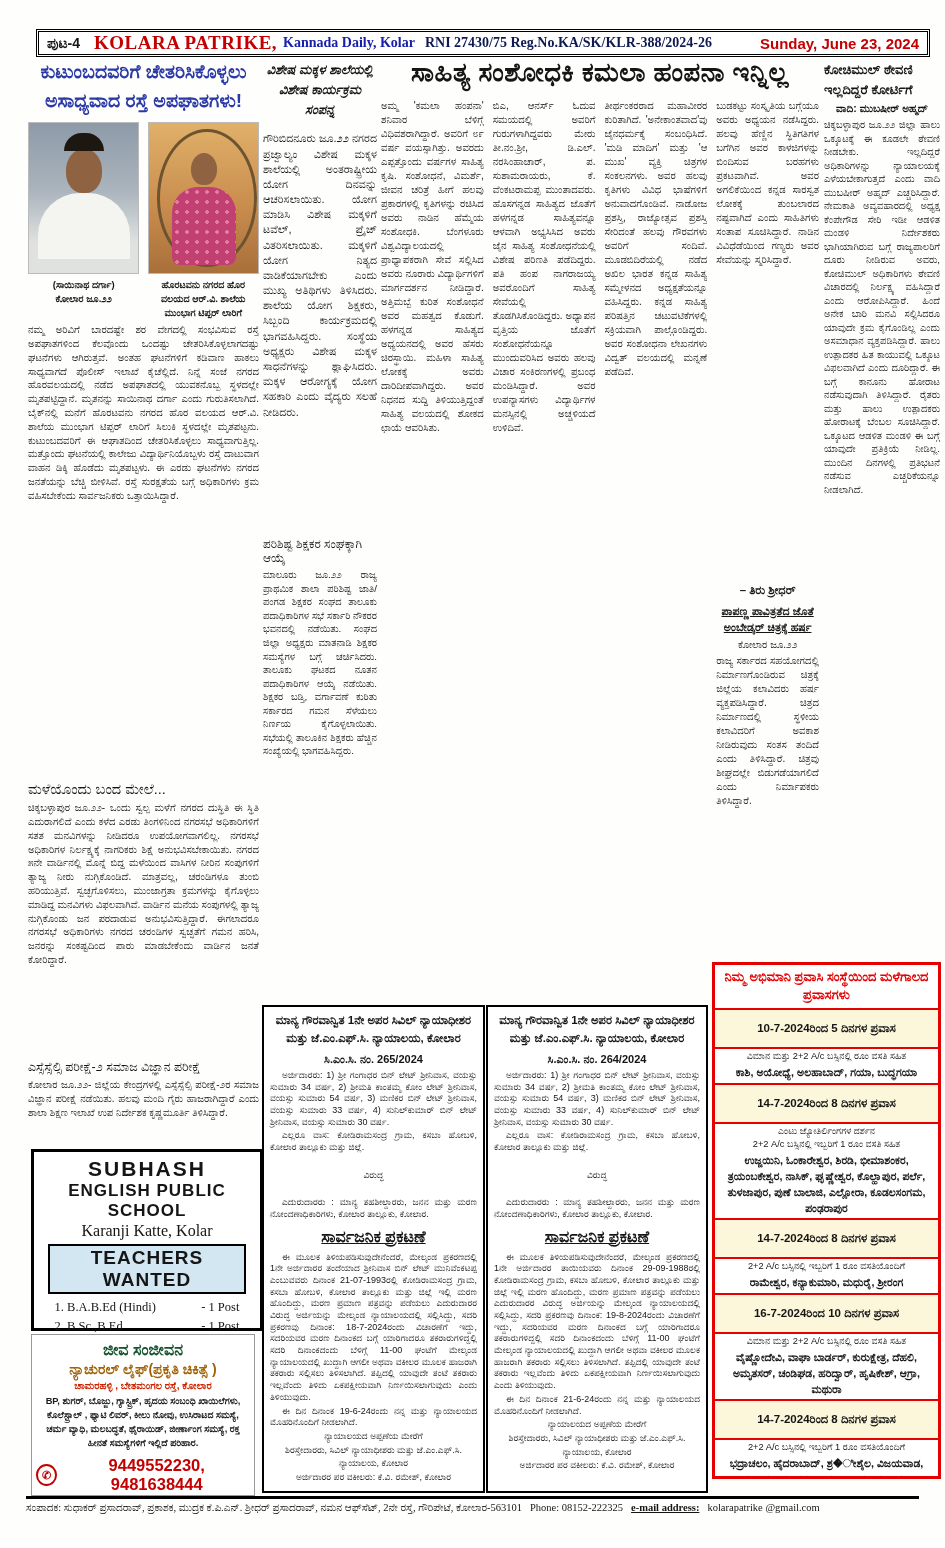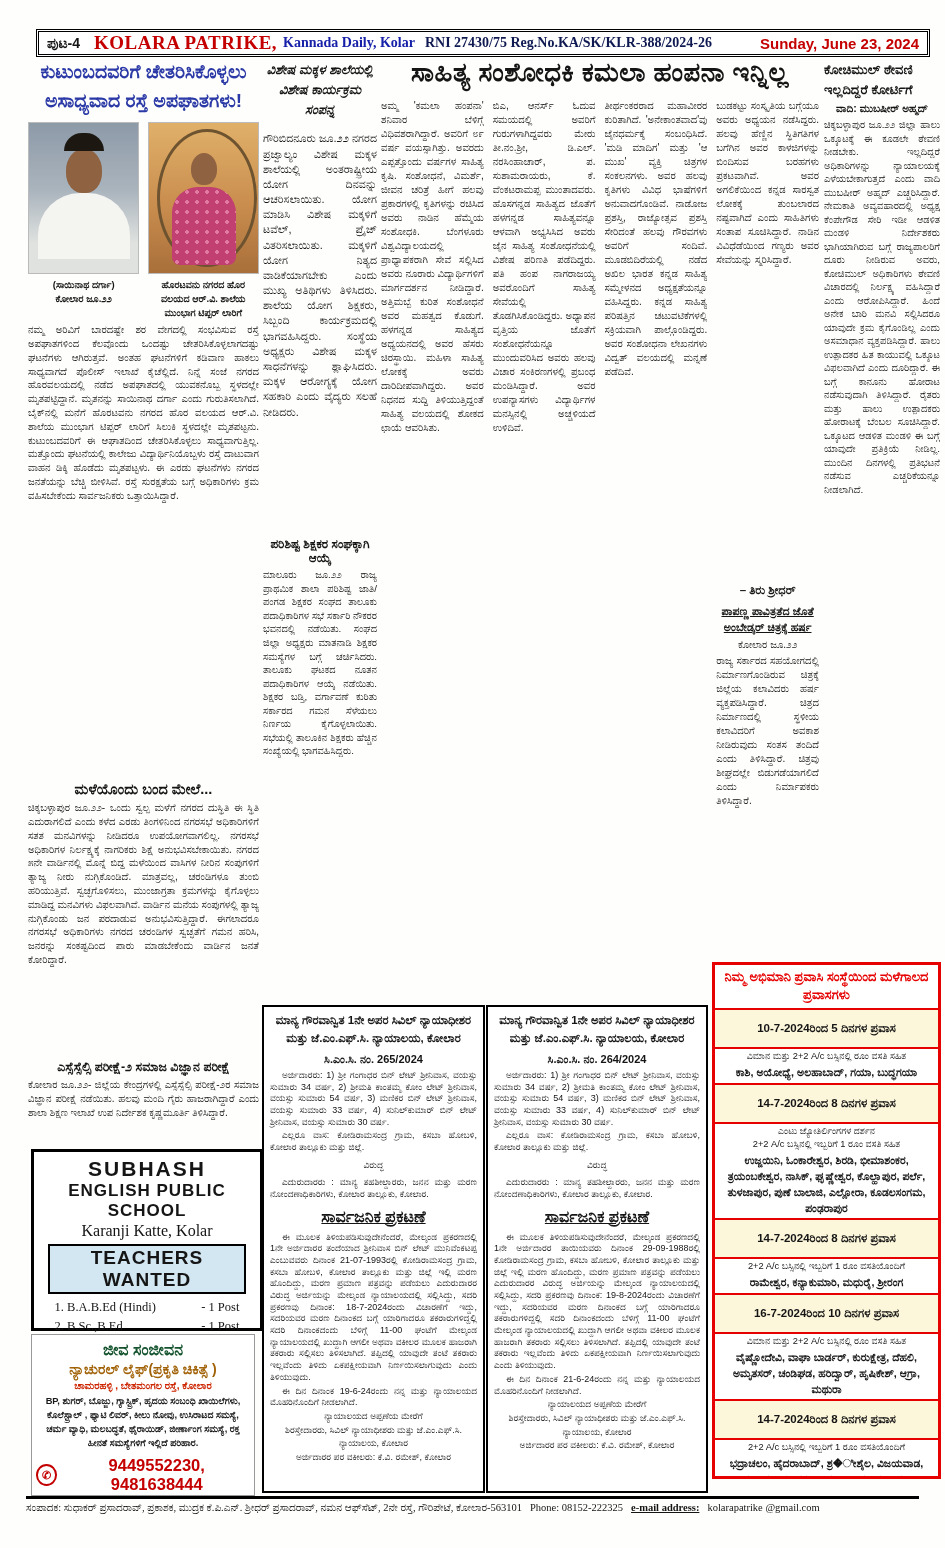--- a/index.html
+++ b/index.html
@@ -9,21 +9,21 @@
   .hdr{position:absolute;left:36px;top:29px;width:872px;height:22px;border:3px double #000;
        display:flex;align-items:center;padding:0 8px;background:#fff;white-space:nowrap;}
   .hdr .pg{font-weight:bold;font-size:14px;}
   .hdr .mast{color:#c40000;font-family:"Liberation Serif",serif;font-weight:bold;font-size:19px;margin-left:14px;letter-spacing:.5px;}
   .hdr .daily{color:#1620a8;font-family:"Liberation Serif",serif;font-weight:bold;font-size:14px;margin-left:6px;}
   .hdr .rni{color:#101a52;font-family:"Liberation Serif",serif;font-weight:bold;font-size:14px;margin-left:10px;}
   .hdr .date{color:#c40000;font-weight:bold;font-size:15px;margin-left:auto;}
   
   .body-txt{font-size:10px;line-height:1.38;text-align:justify;overflow:hidden;}
   .body-txt::first-line{}
-  .subhead{font-weight:bold;text-align:center;}
+  .subhead{font-weight:normal;}
   
   .art-left{position:absolute;left:28px;top:58px;width:231px;}
   .art-left .hl{color:#2b3aa6;font-weight:bold;font-size:19px;line-height:1.5;text-align:center;}
   .photo-row{display:flex;gap:9px;margin-top:7px;}
   .ph{width:111px;height:150px;position:relative;overflow:hidden;border:1px solid #bbb;}
   .ph1{background:linear-gradient(180deg,#8d9aa8 0%,#aab4bd 45%,#dfe2df 80%);}
   .ph1 .head{width:36px;height:44px;border-radius:48% 48% 45% 45%;background:#8f6242;margin:26px auto 0;}
   .ph1 .hair{width:40px;height:18px;border-radius:20px 20px 0 0;background:#1d1712;margin:-60px auto 42px;}
   .ph1 .torso{width:92px;height:66px;border-radius:42px 42px 0 0;background:#f4f4f1;margin:0 auto;}
   .ph2{background:linear-gradient(180deg,#e0b069 0%,#c98d4e 55%,#a96f3a 100%);}
@@ -60,21 +60,21 @@
   .art-c7 .by{font-size:10.5px;font-weight:bold;text-align:center;margin:3px 0;}
   .c7-b{height:810px;font-size:9.8px;}
   
   .notice{position:absolute;top:1005px;height:474px;border:2px solid #000;background:#fff;
           padding:5px 6px;font-size:9px;line-height:1.3;overflow:hidden;}
   .n1{left:262px;width:207px;}
   .n2{left:486px;width:206px;}
   .n-court{font-weight:bold;font-size:11.5px;text-align:center;line-height:1.55;}
   .n-case{font-weight:bold;font-size:11px;text-align:center;margin:4px 0;}
   .n-par{text-align:justify;text-indent:12px;margin:2px 0;}
-  .n-vs{text-align:center;margin:6px 0;}
+  .n-vs{text-align:center;margin:16px 0;}
   .n-title{font-weight:bold;font-size:16px;text-decoration:underline;text-align:center;margin:6px 0 4px;}
   .n-center{text-align:center;margin:2px 0;}
   
   .subhash{position:absolute;left:31px;top:1149px;width:210px;height:166px;border:3px solid #000;
            background:#fff;padding:5px 8px;text-align:center;}
   .sb1{font-size:21px;font-weight:bold;letter-spacing:2px;}
   .sb2{font-size:17px;font-weight:bold;letter-spacing:1px;}
   .sb3{font-family:"Liberation Serif",serif;font-size:16px;margin-top:1px;}
   .sb-banner{border:2px solid #000;background:#d3e7f2;font-size:19px;font-weight:bold;margin:4px 6px;padding:1px 0;letter-spacing:1px;}
   .sb-posts{width:88%;margin:2px auto 0;font-family:"Liberation Serif",serif;font-size:12.5px;text-align:left;}

